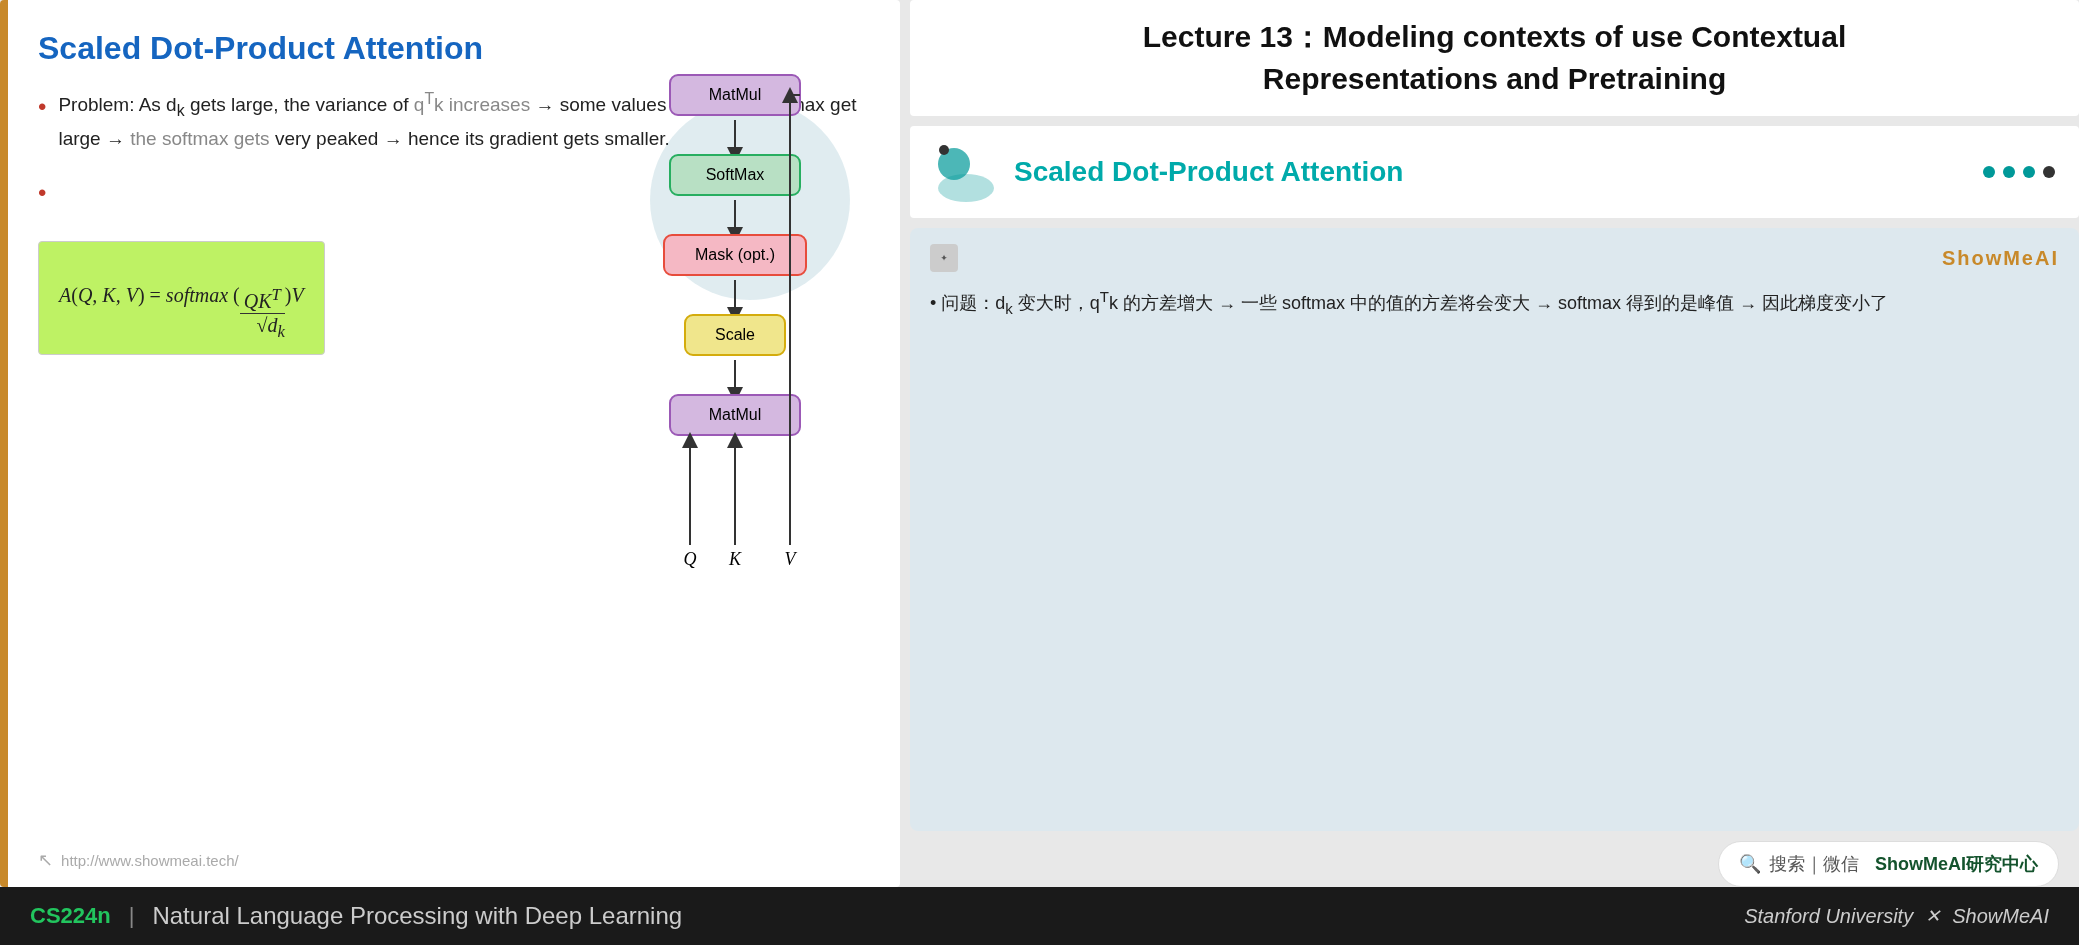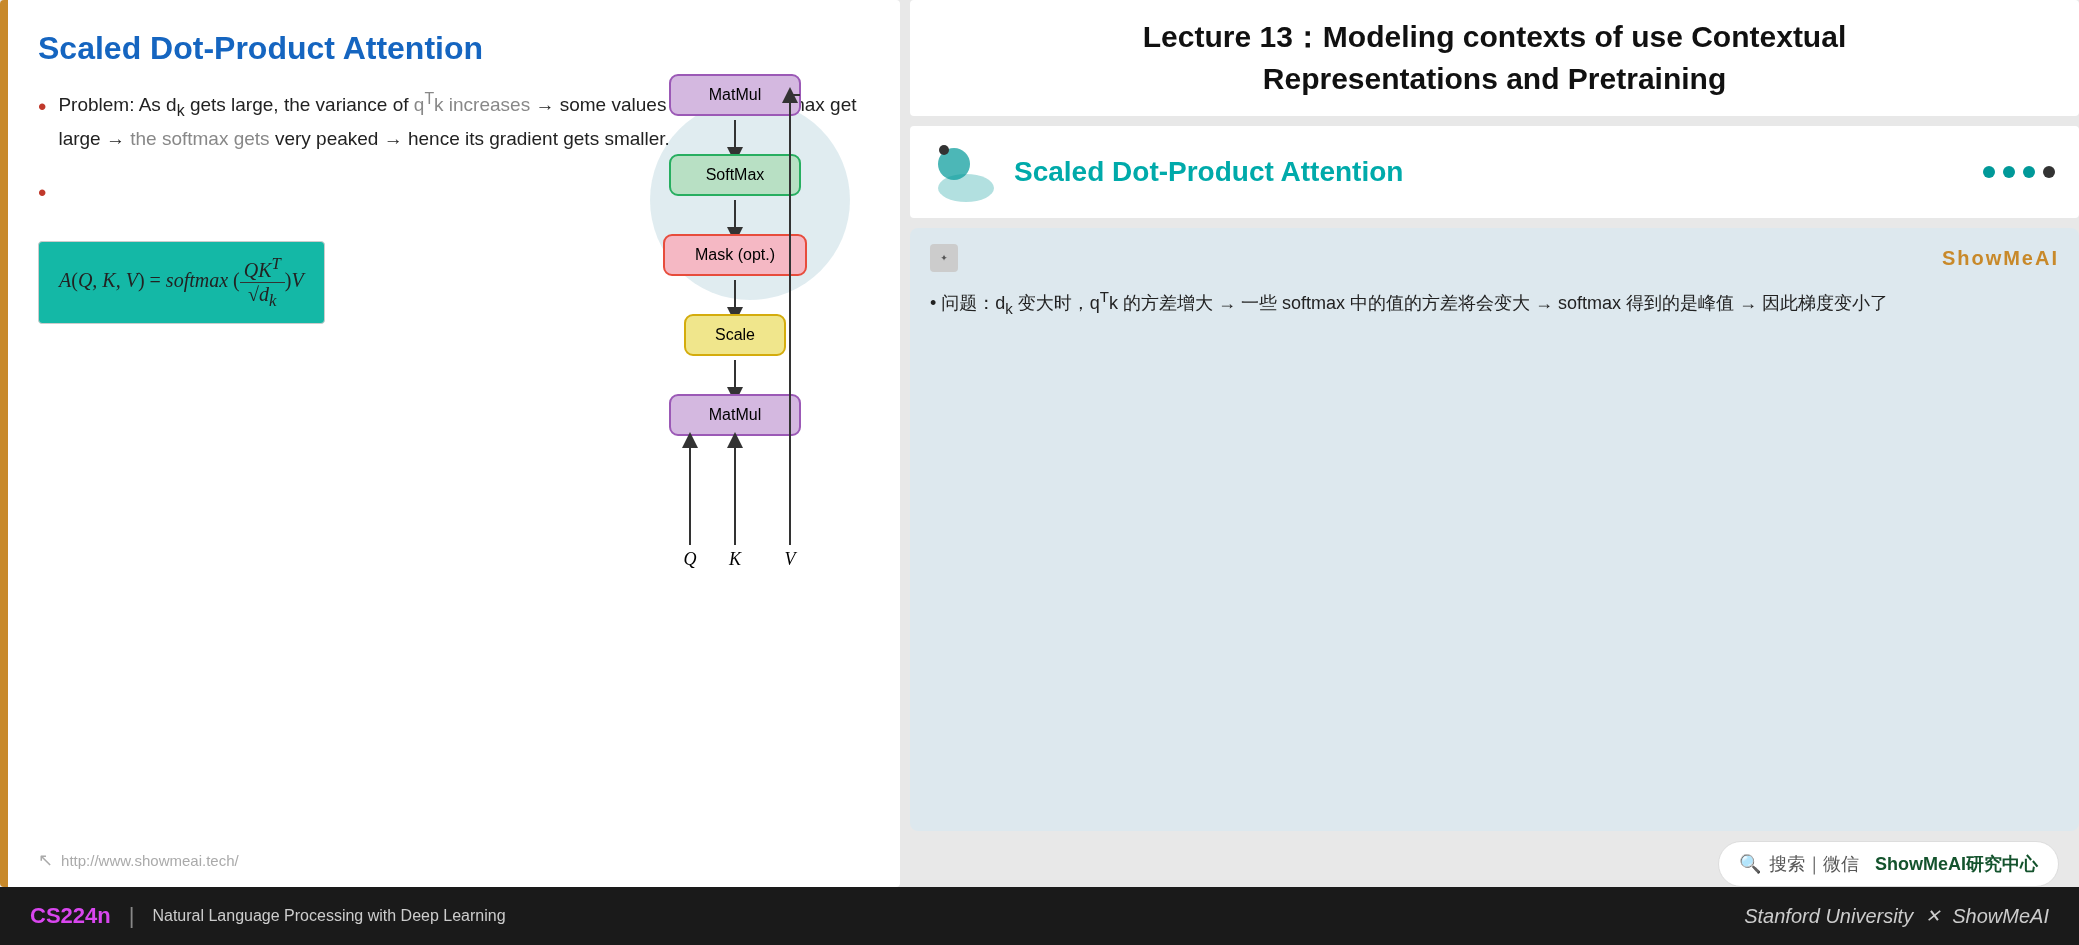--- a/index.html
+++ b/index.html
@@ -72,21 +72,21 @@
 
     .formula-box {
       border: 1px solid #ccc;
       border-radius: 4px;
       padding: 12px 20px;
       display: inline-block;
       font-family: 'Times New Roman', serif;
       font-size: 20px;
       margin-top: 10px;
       color: #222;
-      background: #14b8a6;
+      background: #bef264;
     }
 
     
     .bg-circle {
       position: absolute;
       width: 200px;
       height: 200px;
       border-radius: 50%;
       background: rgba(100, 160, 180, 0.2);
       top: 100px;
@@ -212,34 +212,34 @@
       flex-shrink: 0;
     }
 
     .bottom-left {
       display: flex;
       align-items: center;
       gap: 10px;
     }
 
     .course-label {
-      color: #d946ef;
+      color: #22c55e;
       font-size: 22px;
       font-weight: bold;
     }
 
     .separator {
       color: #888;
       font-size: 22px;
       margin: 0 8px;
     }
 
     .course-desc {
       color: #ccc;
-      font-size: 16px;
+      font-size: 24px;
     }
 
     .bottom-right {
       color: #ccc;
       font-size: 20px;
       display: flex;
       align-items: center;
       gap: 8px;
       font-style: italic;
     }
@@ -286,21 +286,21 @@
       </div>
 
       
       <div class="bullet-item">
         <span class="bullet-dot">•</span>
       </div>
 
       
       <div class="formula-box">
         <span style="font-style:italic;">A</span>(<span style="font-style:italic;">Q, K, V</span>) = <span style="font-style:italic;">softmax</span>
-        (<span style="display:inline-block; text-align:center; vertical-align:middle;">
+        (<span style="display:inline-block; text-align:right; vertical-align:middle;margin-top:31px;">
           <span style="display:block; border-bottom: 1px solid #333; padding: 0 4px; font-style:italic;">QK<sup>T</sup></span>
           <span style="display:block; font-style:italic;">√d<sub>k</sub></span>
         </span>)<span style="font-style:italic;">V</span>
       </div>
     </div>
 
     <div class="diagram-svg-wrap">
       <svg width="280" height="620" viewBox="0 0 280 620" xmlns="http://www.w3.org/2000/svg">
 
         <rect x="60" y="20" width="130" height="40" rx="8" fill="#d4b8e0" stroke="#9b59b6" stroke-width="2"></rect>

